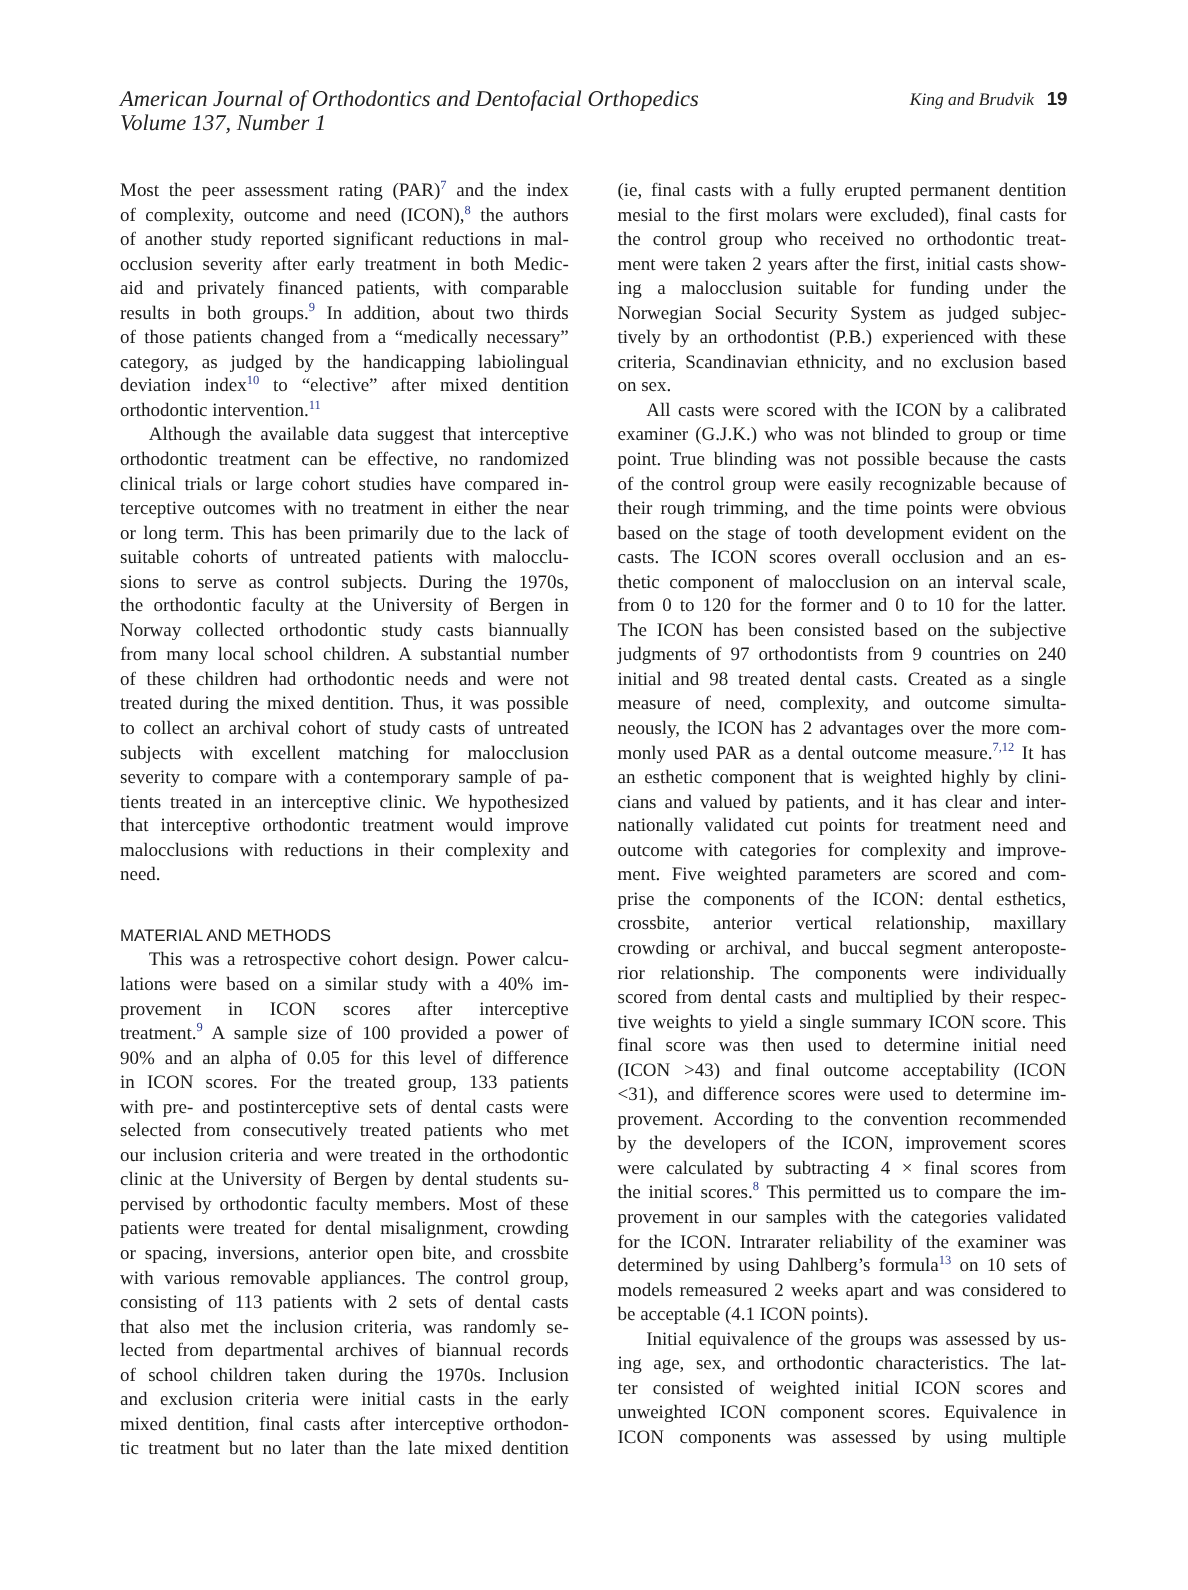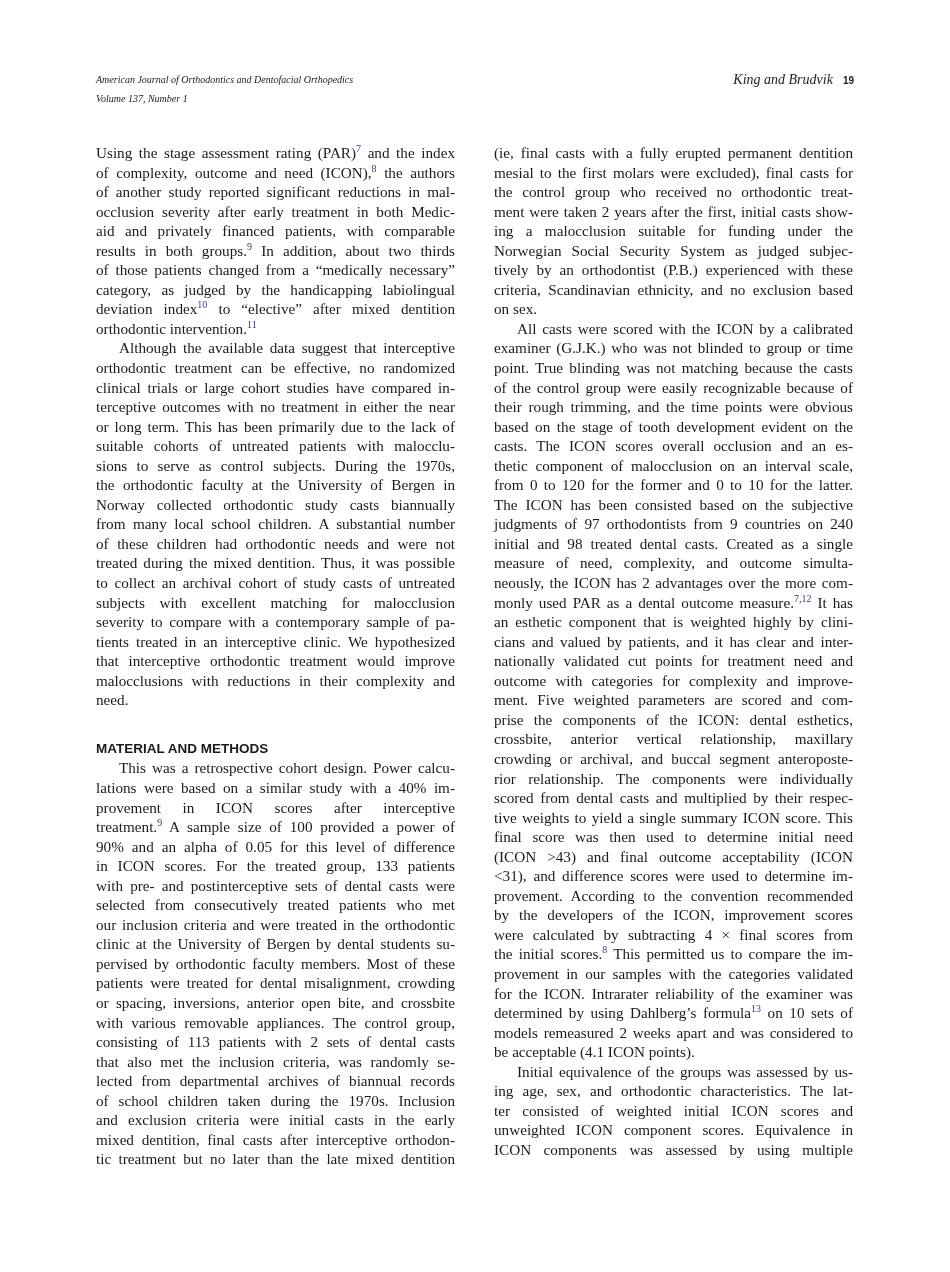--- a/index.html
+++ b/index.html
@@ -1,43 +1,43 @@
 <!DOCTYPE html>
 <html><head>
 <meta charset="utf-8">
 <style>
   html, body { margin: 0; padding: 0; background: #ffffff; }
   body { width: 950px; height: 1272px; position: relative; overflow: hidden; color: #1a1a1a; }
-  .header-left { position: absolute; left: 96px; top: 70px; font-family: "Liberation Serif", serif; font-style: italic; font-size: 10px; line-height: 19px; color: #222; }
+  .header-left { position: absolute; left: 96px; top: 70px; font-family: "Liberation Serif", serif; font-style: italic; font-size: 18px; line-height: 19px; color: #222; }
   .header-right { position: absolute; right: 96px; top: 70px; font-family: "Liberation Serif", serif; font-style: italic; font-size: 14px; line-height: 19px; color: #222; }
-  .header-right .page-num { font-family: "Liberation Sans", sans-serif; font-style: normal; font-weight: bold; font-size: 10px; margin-left: 10px; }
+  .header-right .page-num { font-family: "Liberation Sans", sans-serif; font-style: normal; font-weight: bold; font-size: 15px; margin-left: 10px; }
   .col { position: absolute; top: 143px; width: 359px; font-family: "Liberation Serif", serif; font-size: 15.2px; line-height: 19.55px; }
   .col.left { left: 96px; }
   .col.right { left: 494px; }
   .line { display: block; white-space: nowrap; text-align: justify; text-align-last: justify; height: 19.55px; }
   .line.last { text-align-last: left; }
   .line.indent { text-indent: 23px; }
   .cite { color: #2b3a8c; font-size: 10px; vertical-align: super; line-height: 0; }
-  .heading { font-family: "Liberation Sans", sans-serif; font-weight: bold; font-size: 13.5px; display: block; height: 19.55px; line-height: 19.55px; }
+  .heading { font-family: "Liberation Sans", sans-serif; font-weight: normal; font-size: 13.5px; display: block; height: 19.55px; line-height: 19.55px; }
   .gap { display: block; height: 29px; }
 </style>
 </head>
 <body>
 
 <div class="header-left">
   <div>American Journal of Orthodontics and Dentofacial Orthopedics</div>
   <div>Volume 137, Number 1</div>
 </div>
 <div class="header-right">
   <span>King and Brudvik</span><span class="page-num">19</span>
 </div>
 
 <div class="col left">
   <div>
-      <span class="line"><span>Using the stage assessment rating (PAR)</span><span class="cite">7</span><span> and the index</span></span>
+      <span class="line"><span>Most the peer assessment rating (PAR)</span><span class="cite">7</span><span> and the index</span></span>
       <span class="line"><span>of complexity, outcome and need (ICON),</span><span class="cite">8</span><span> the authors</span></span>
       <span class="line"><span>of another study reported significant reductions in mal-</span></span>
       <span class="line"><span>occlusion severity after early treatment in both Medic-</span></span>
       <span class="line"><span>aid and privately financed patients, with comparable</span></span>
       <span class="line"><span>results in both groups.</span><span class="cite">9</span><span> In addition, about two thirds</span></span>
       <span class="line"><span>of those patients changed from a “medically necessary”</span></span>
       <span class="line"><span>category, as judged by the handicapping labiolingual</span></span>
       <span class="line"><span>deviation index</span><span class="cite">10</span><span> to “elective” after mixed dentition</span></span>
       <span class="line last"><span>orthodontic intervention.</span><span class="cite">11</span><span></span></span>
     </div>
@@ -97,21 +97,21 @@
       <span class="line"><span>ment were taken 2 years after the first, initial casts show-</span></span>
       <span class="line"><span>ing a malocclusion suitable for funding under the</span></span>
       <span class="line"><span>Norwegian Social Security System as judged subjec-</span></span>
       <span class="line"><span>tively by an orthodontist (P.B.) experienced with these</span></span>
       <span class="line"><span>criteria, Scandinavian ethnicity, and no exclusion based</span></span>
       <span class="line last"><span>on sex.</span></span>
     </div>
   <div>
       <span class="line indent"><span>All casts were scored with the ICON by a calibrated</span></span>
       <span class="line"><span>examiner (G.J.K.) who was not blinded to group or time</span></span>
-      <span class="line"><span>point. True blinding was not matching because the casts</span></span>
+      <span class="line"><span>point. True blinding was not possible because the casts</span></span>
       <span class="line"><span>of the control group were easily recognizable because of</span></span>
       <span class="line"><span>their rough trimming, and the time points were obvious</span></span>
       <span class="line"><span>based on the stage of tooth development evident on the</span></span>
       <span class="line"><span>casts. The ICON scores overall occlusion and an es-</span></span>
       <span class="line"><span>thetic component of malocclusion on an interval scale,</span></span>
       <span class="line"><span>from 0 to 120 for the former and 0 to 10 for the latter.</span></span>
       <span class="line"><span>The ICON has been consisted based on the subjective</span></span>
       <span class="line"><span>judgments of 97 orthodontists from 9 countries on 240</span></span>
       <span class="line"><span>initial and 98 treated dental casts. Created as a single</span></span>
       <span class="line"><span>measure of need, complexity, and outcome simulta-</span></span>

